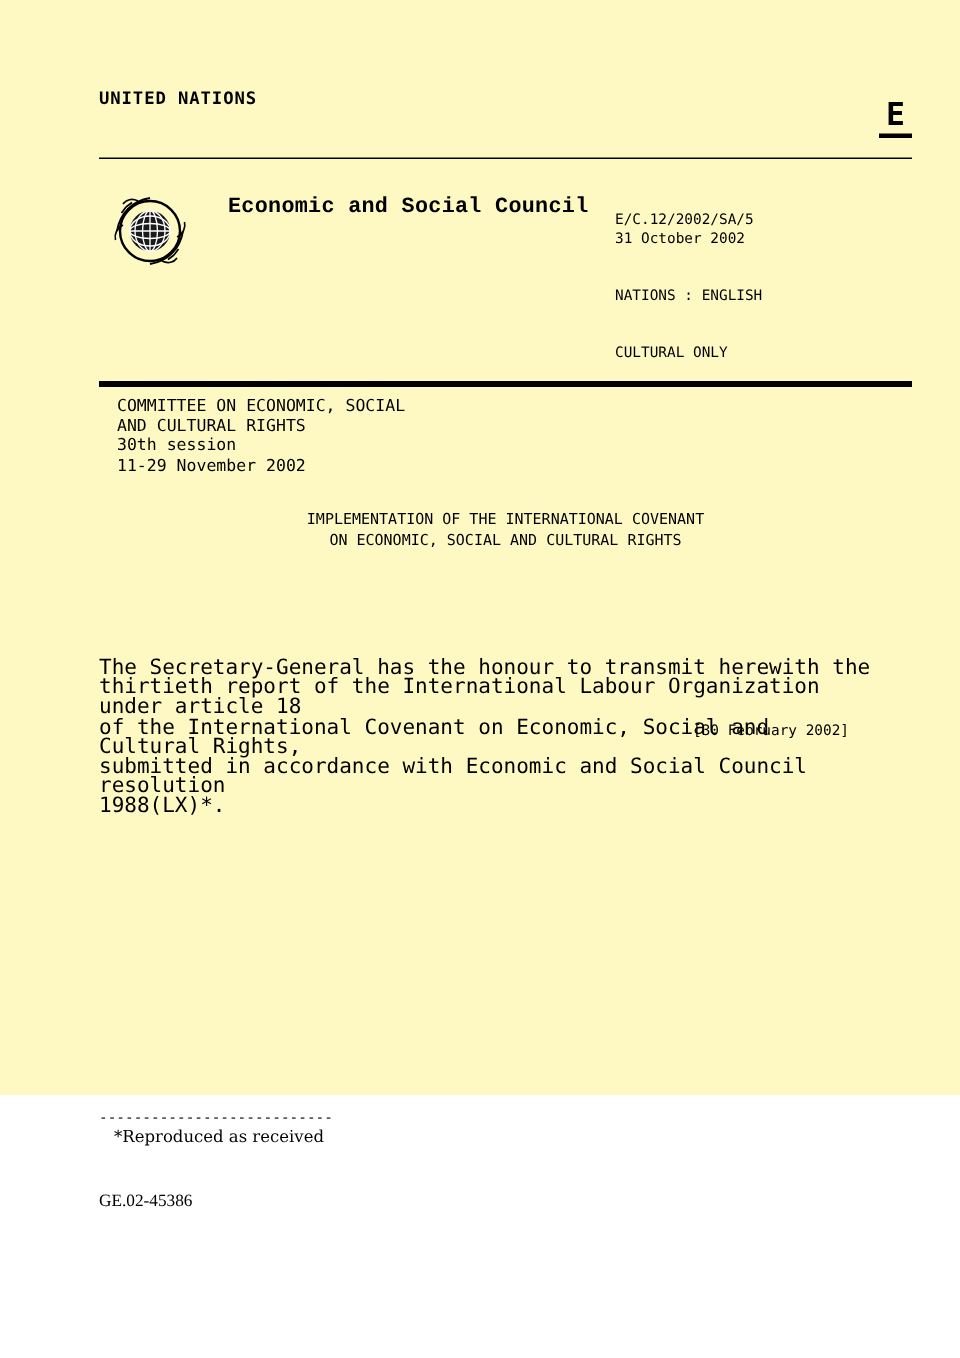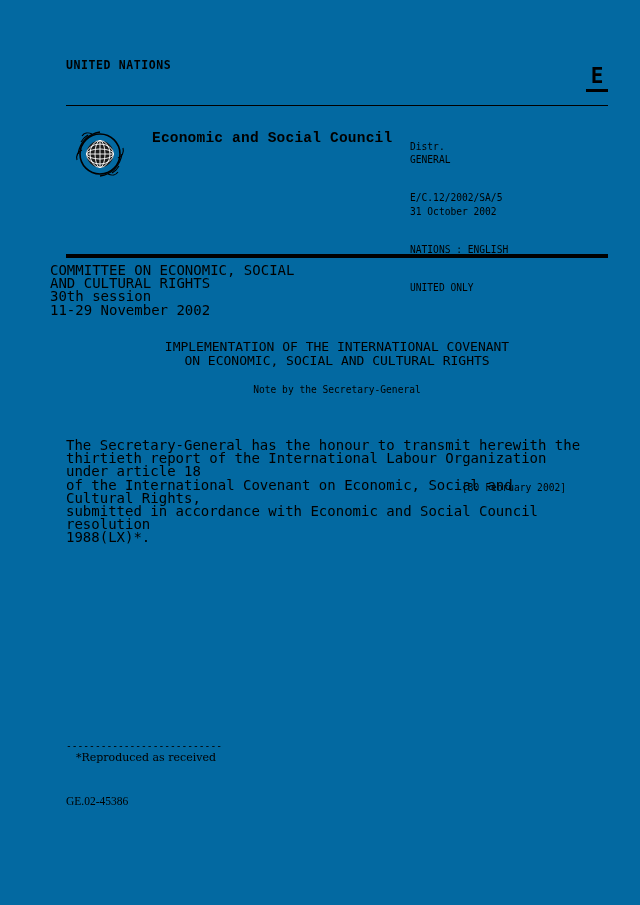--- a/index.html
+++ b/index.html
@@ -12,22 +12,22 @@
     height: 905px;
     font-family: "DejaVu Sans Mono", monospace;
     color: #000000;
     position: relative;
     overflow: hidden;
   }
   .page {
     position: absolute;
     left: 0; top: 0;
     width: 640px;
-    height: 905px;
-    background: #0369a1;
+    height: 730px;
+    background: #fef9c3;
   }
 
   
   .un-name {
     position: absolute;
     left: 66px;
     top: 58px;
     font-family: "DejaVu Sans Mono", monospace;
     font-weight: bold;
     font-size: 11.5px;
@@ -93,35 +93,35 @@
     font-size: 9.6px;
     line-height: 13.5px;
     white-space: pre-line;
   }
   .distr-block .grp { margin-bottom: 11px; }
   .distr-block .grp:last-child { margin-bottom: 0; }
 
   
   .committee {
     position: absolute;
-    left: 50px;
+    left: 78px;
     top: 264px;
-    font-size: 14px;
+    font-size: 11px;
     line-height: 13.2px;
     white-space: pre-line;
   }
 
   
   .doc-title {
     position: absolute;
     left: 66px;
     right: 32px;
     top: 340px;
     text-align: center;
-    font-size: 13px;
+    font-size: 10px;
     line-height: 14px;
     white-space: pre-line;
   }
   .note-by {
     position: absolute;
     left: 66px;
     right: 32px;
     top: 383px;
     text-align: center;
     font-size: 9.6px;
@@ -211,39 +211,36 @@
         <path d="M36 48 C40 50 44 49 46 46"></path>
       </g>
     </svg>
   </div>
 
   <div class="organ-title">Economic and
 Social
 Council</div>
 
   <div class="distr-block">
-    <div class="grp">Distr.
-GENERAL</div>
     <div class="grp">E/C.12/2002/SA/5
 31 October 2002</div>
     <div class="grp">NATIONS : ENGLISH</div>
-    <div class="grp">UNITED ONLY</div>
+    <div class="grp">CULTURAL ONLY</div>
   </div>
 
   <div class="rule-thick"></div>
 
   <div class="committee">COMMITTEE ON ECONOMIC, SOCIAL
   AND CULTURAL RIGHTS
 30th session
 11-29 November 2002</div>
 
   <div class="doc-title">IMPLEMENTATION OF THE INTERNATIONAL COVENANT
 ON ECONOMIC, SOCIAL AND CULTURAL RIGHTS</div>
 
-  <div class="note-by">Note by the Secretary-General</div>
 
   <div class="body-para">     The Secretary-General has the honour to transmit herewith the
 thirtieth report of the International Labour Organization under article 18
 of the International Covenant on Economic, Social and Cultural Rights,
 submitted in accordance with Economic and Social Council resolution
 1988(LX)*.</div>
 
   <div class="date-right">[30 February 2002]</div>
 
   <div class="footnote-rule">---------------------------</div>

